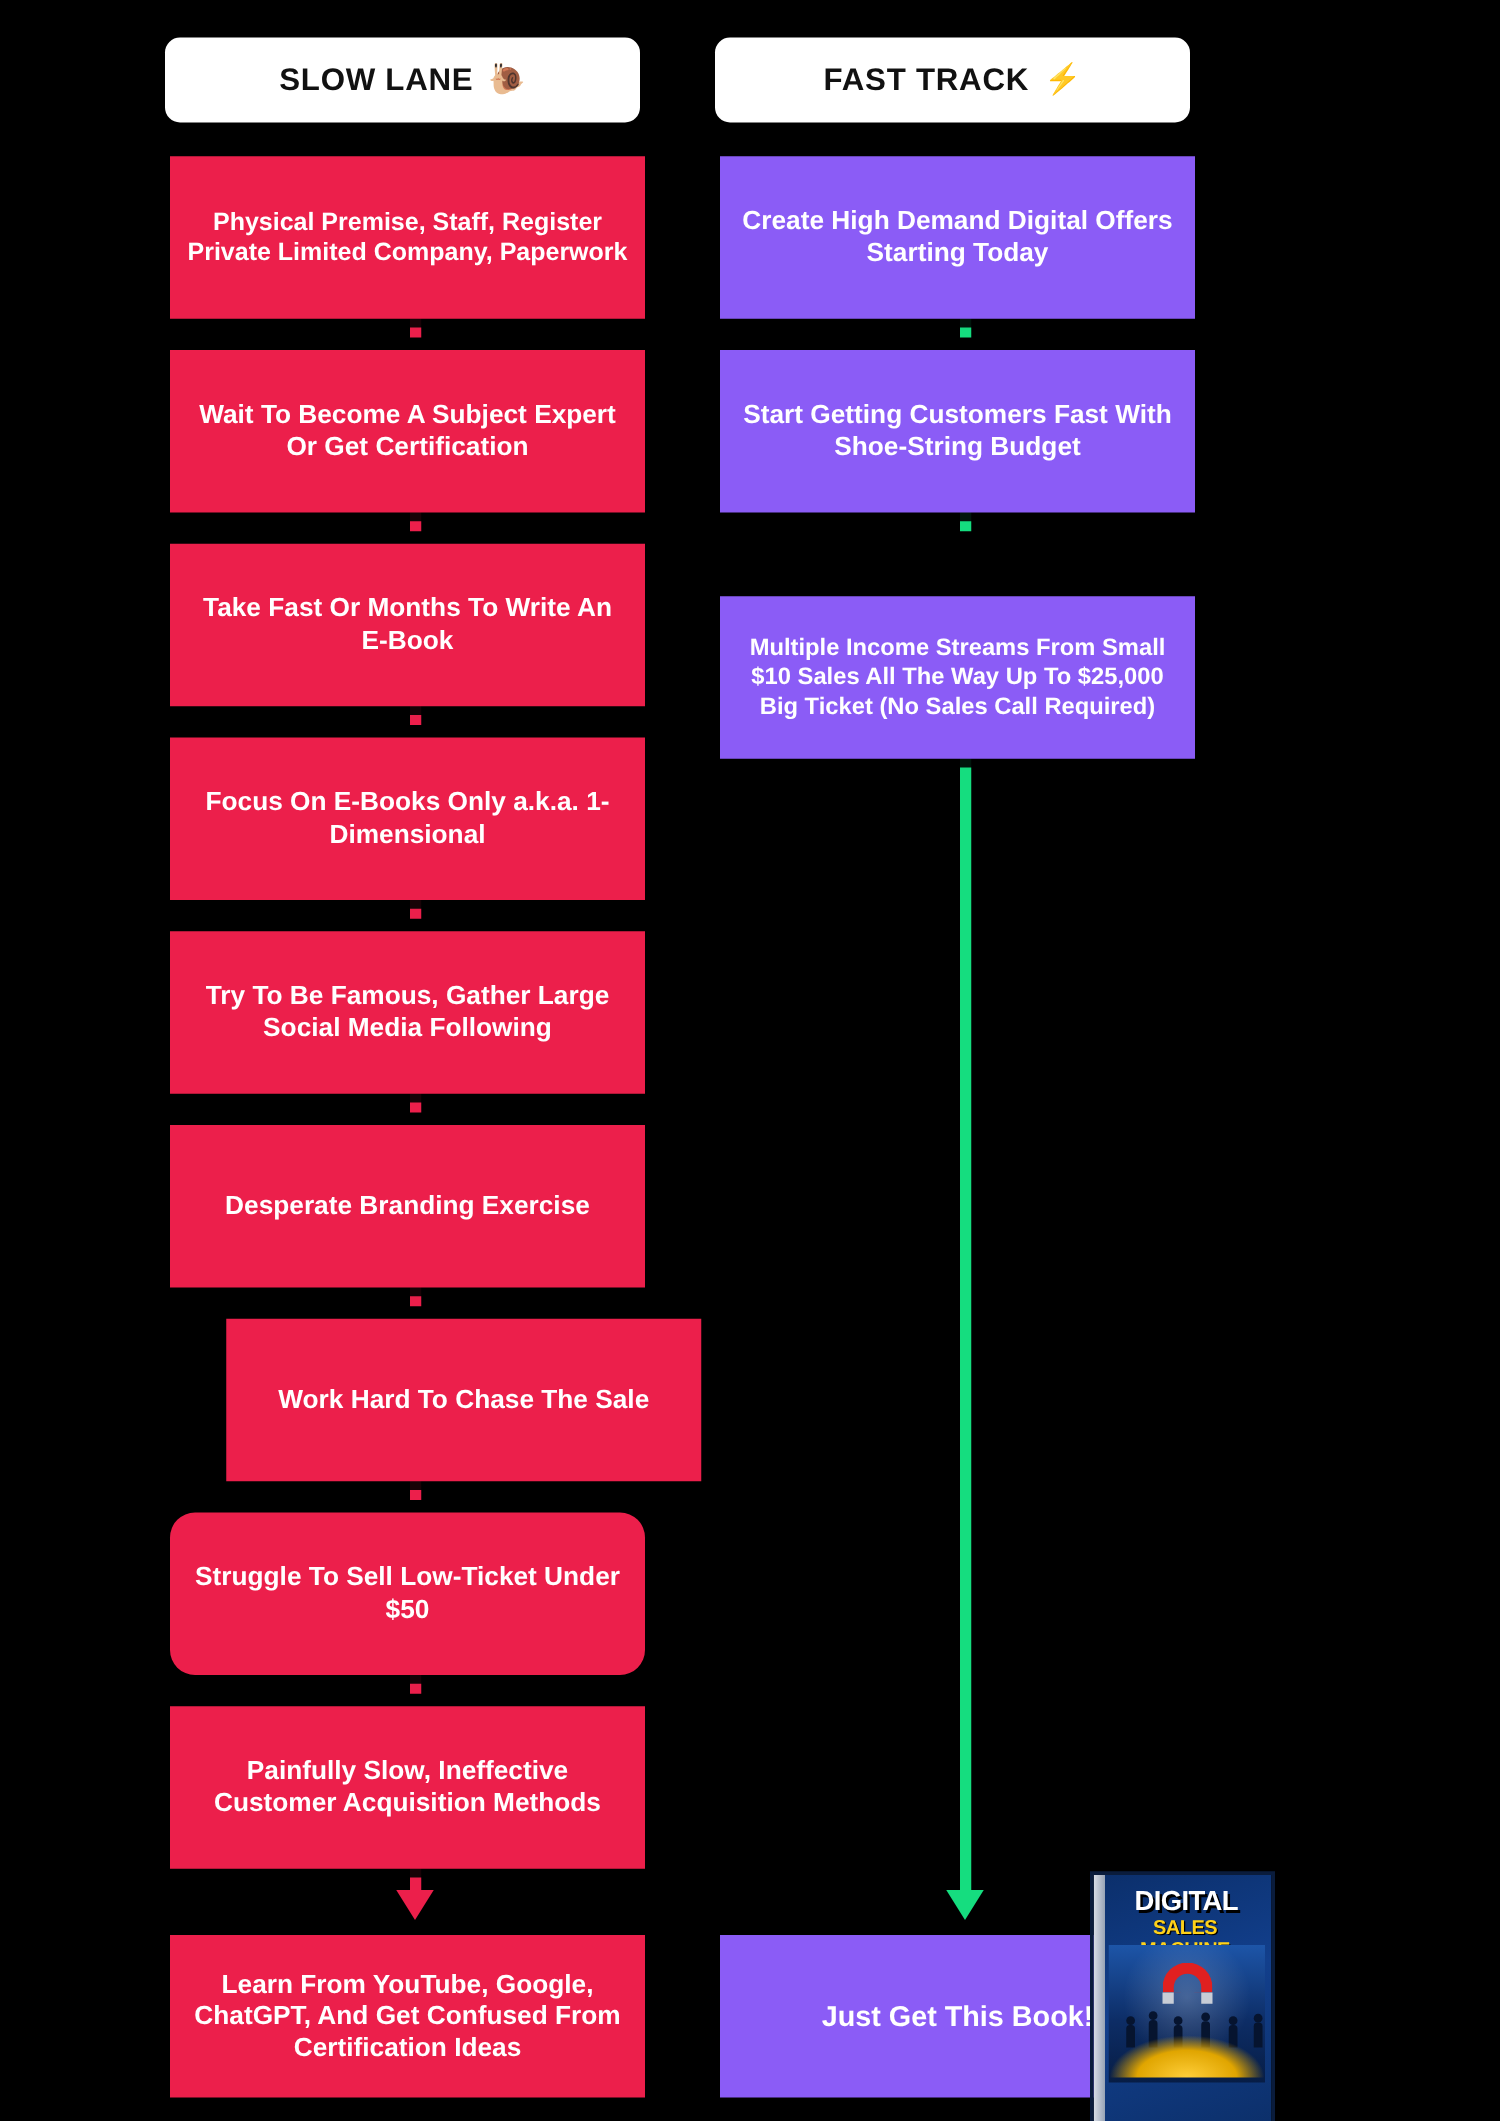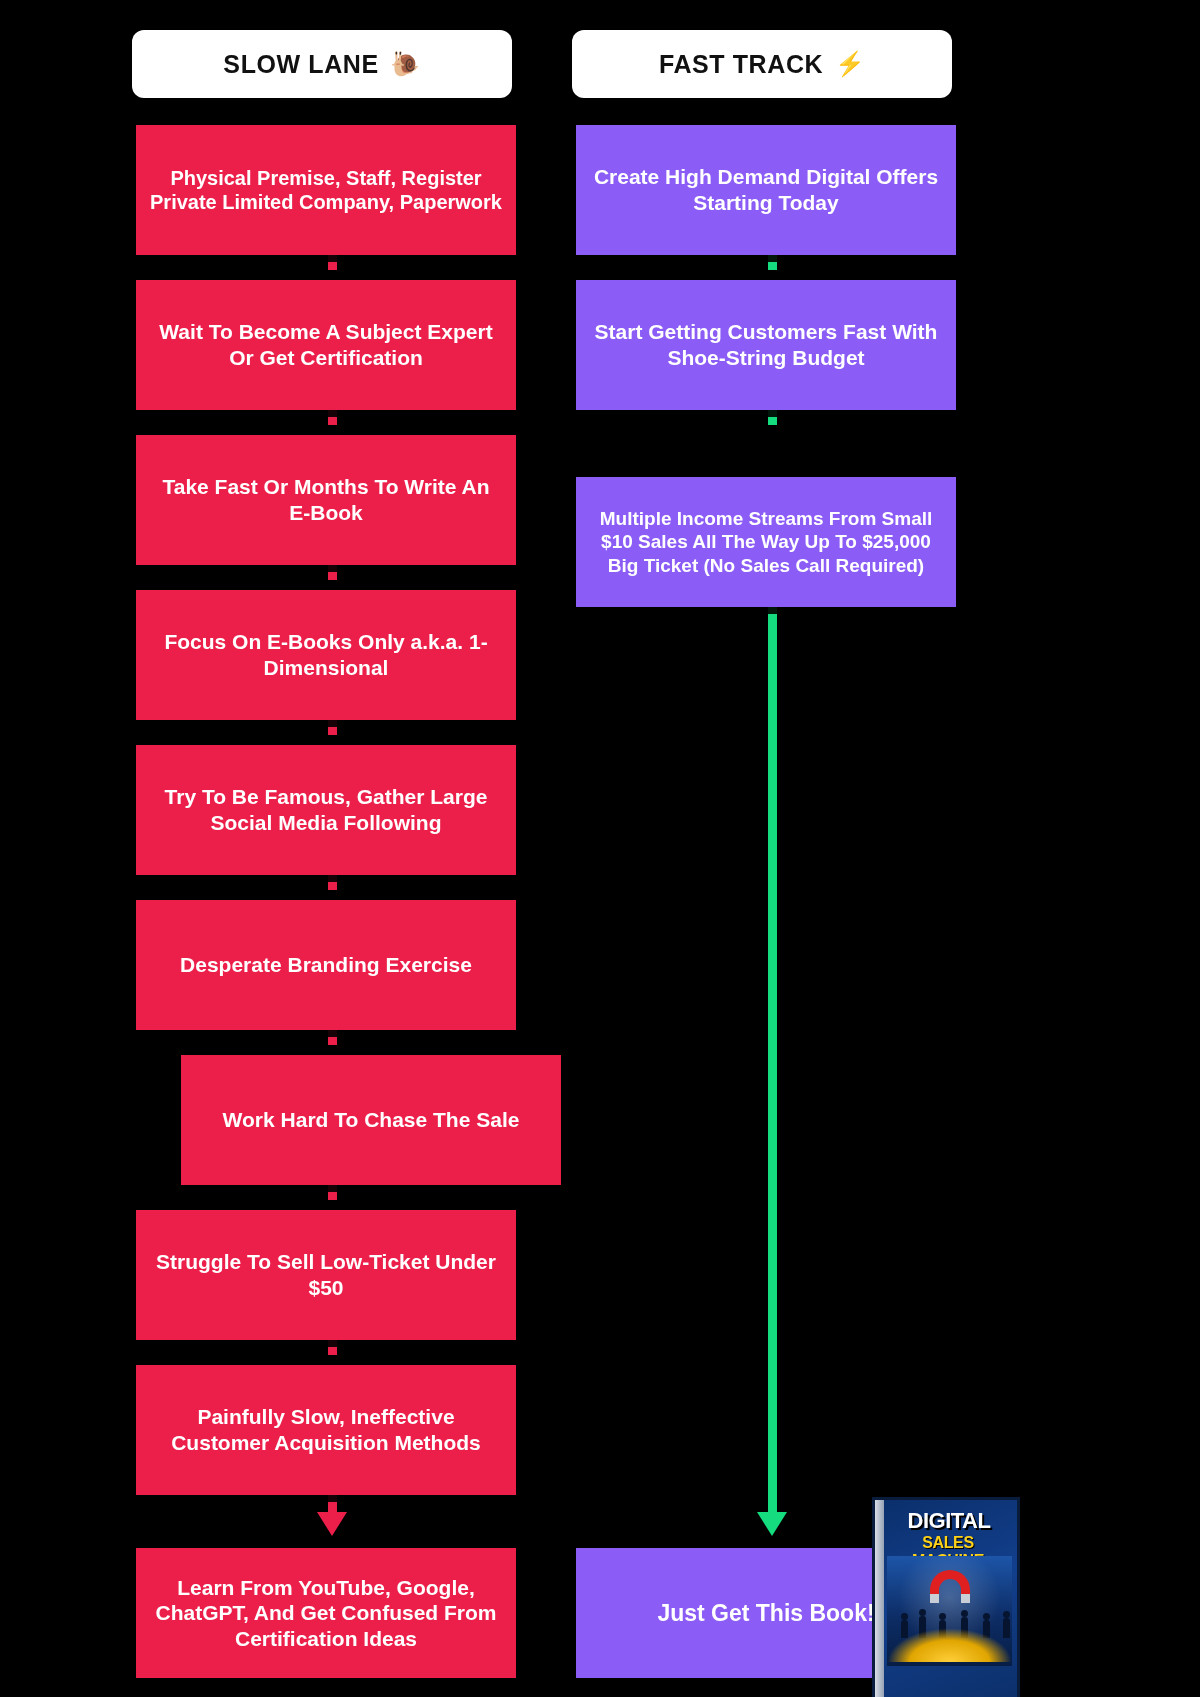--- a/index.html
+++ b/index.html
@@ -242,21 +242,21 @@
   </div>
   <div class="node red" style="left:136px; top:745px; height:130px; font-size:21px;">
     <span class="txt">Try To Be Famous, Gather Large Social Media Following</span>
   </div>
   <div class="node red" style="left:136px; top:900px; height:130px; font-size:21px;">
     <span class="txt">Desperate Branding Exercise</span>
   </div>
   <div class="node red" style="left:136px; top:1055px; height:130px; font-size:21px;margin-left:45px;">
     <span class="txt">Work Hard To Chase The Sale</span>
   </div>
-  <div class="node red" style="left:136px; top:1210px; height:130px; font-size:21px;">
+  <div class="node red" style="left:136px; top:1210px; height:130px; font-size:21px;border-radius:20px;">
     <span class="txt">Struggle To Sell Low-Ticket Under $50</span>
   </div>
   <div class="node red" style="left:136px; top:1365px; height:130px; font-size:21px;">
     <span class="txt">Painfully Slow, Ineffective Customer Acquisition Methods</span>
   </div>
   <div class="node red" style="left:136px; top:1548px; height:130px; font-size:21px;">
     <span class="txt">Learn From YouTube, Google, ChatGPT, And Get Confused From Certification Ideas</span>
   </div>
 
   <div class="node green" style="left:576px; top:125px; height:130px; font-size:21px;">

